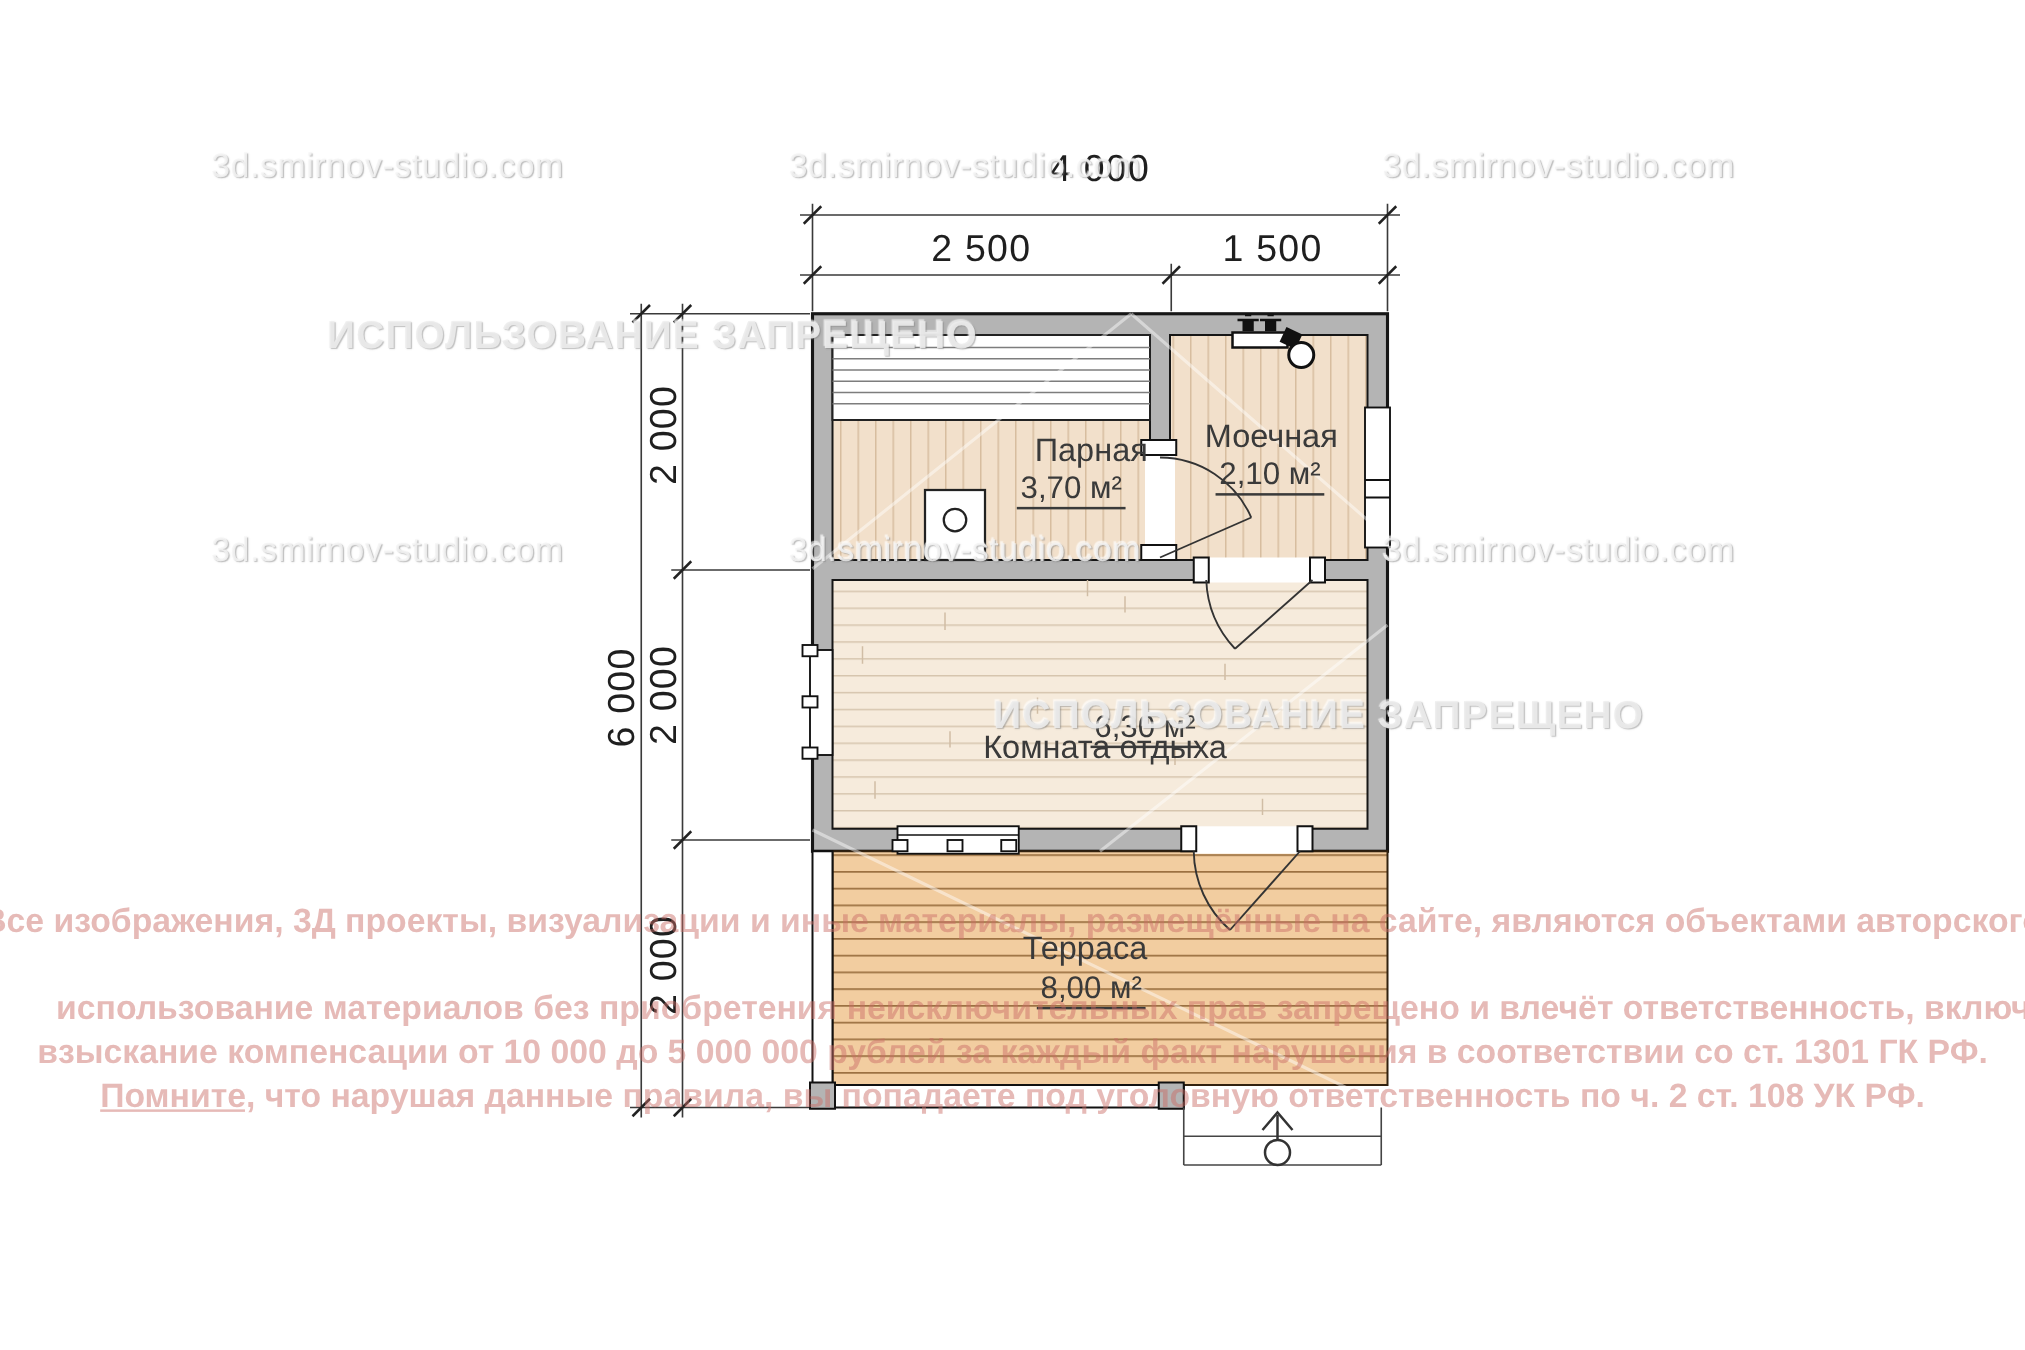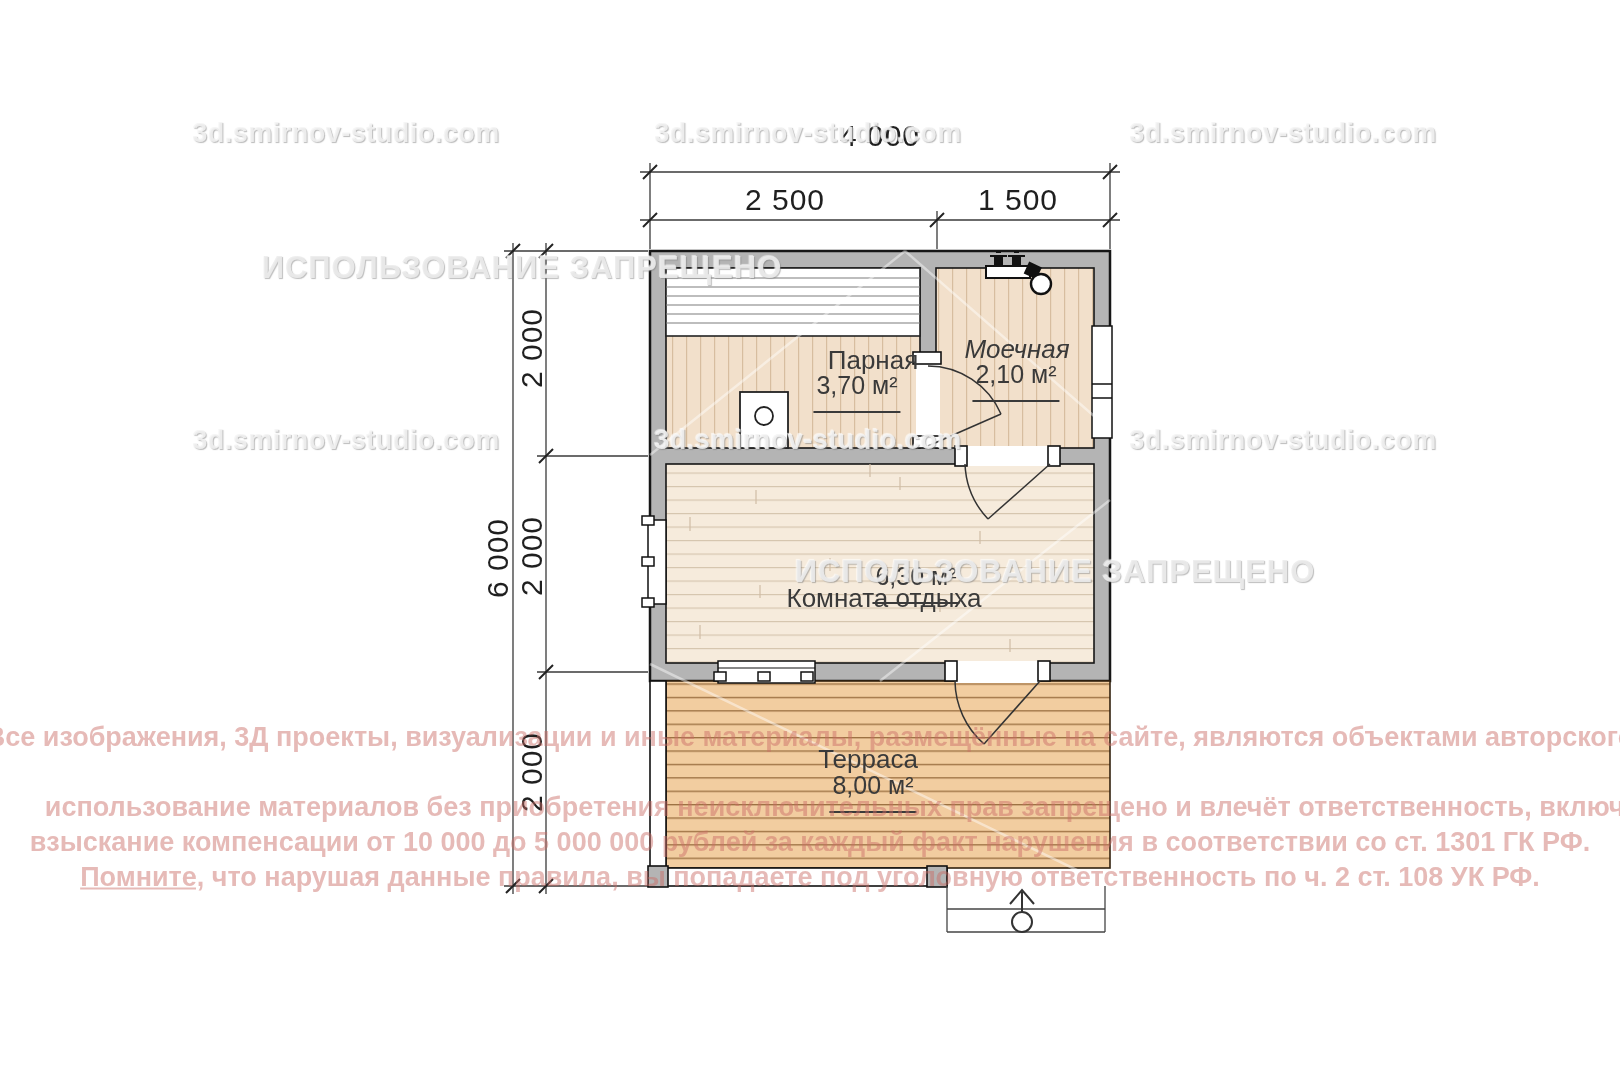--- a/index.html
+++ b/index.html
@@ -2,24 +2,24 @@
 <html><head>
 <meta charset="utf-8">
 <style>
   html,body{margin:0;padding:0;background:#ffffff;}
   #canvas{position:relative;width:1620px;height:1080px;background:#ffffff;overflow:hidden;
           font-family:"Liberation Sans",sans-serif;}
   .t{position:absolute;transform:translate(-50%,-50%);white-space:nowrap;}
   .rot{transform:translate(-50%,-50%) rotate(-90deg);}
   .dim{font-size:30px;color:#1f1f1f;letter-spacing:1px;}
   .room-name{font-size:26px;color:#3a3a3a;}
-  .room-area{font-size:25px;color:#3a3a3a;border-bottom:2px solid #3a3a3a;padding:0 3px 11px 3px;}
-  .wm-site{font-size:27px;font-weight:bold;letter-spacing:.5px;
+  .room-area{font-size:25px;color:#3a3a3a;border-bottom:2px solid #3a3a3a;padding:0 3px 0 3px;}
+  .wm-site{font-size:27px;font-weight:normal;letter-spacing:.5px;
            color:rgba(244,244,244,0.85);
-           text-shadow:1px 1px 1px rgba(120,120,120,0.5),-1px -1px 1px rgba(255,255,255,0.7);margin-left:36px;}
+           text-shadow:1px 1px 1px rgba(120,120,120,0.5),-1px -1px 1px rgba(255,255,255,0.7);}
   .wm-ban{font-size:31px;font-weight:bold;letter-spacing:1px;
           color:rgba(236,236,236,0.9);
           text-shadow:1px 1px 1px rgba(125,125,125,0.5),-1px -1px 1px rgba(255,255,255,0.65);}
   .cp{font-size:27px;font-weight:bold;color:rgba(201,108,102,0.47);}
   .cp .u{text-decoration:underline;}
 </style>
 </head>
 <body>
 
 <div id="canvas">
@@ -200,21 +200,21 @@
   <div class="t dim" style="left:785px;top:200px;">2 500</div>
   <div class="t dim" style="left:1018px;top:200px;">1 500</div>
   <div class="t rot dim" style="left:498px;top:558px;">6 000</div>
   <div class="t rot dim" style="left:532px;top:348px;">2 000</div>
   <div class="t rot dim" style="left:532px;top:556px;">2 000</div>
   <div class="t rot dim" style="left:532px;top:772px;">2 000</div>
 
   <div class="t room-name" style="left:857px;top:360px;padding-left:32px;">Парная</div>
   <div class="t room-area" style="left:857px;top:392px;">3,70 м²</div>
 
-  <div class="t room-name" style="left:1017px;top:349px;font-style:italic;">Моечная</div>
+  <div class="t room-name" style="left:1017px;top:349px;">Моечная</div>
   <div class="t room-area" style="left:1016px;top:381px;">2,10 м²</div>
 
   <div class="t room-name" style="left:884px;top:550px;margin-top:48px;">Комната отдыха</div>
   <div class="t room-area" style="left:868px;top:583px;margin-left:48px;">6,30 м²</div>
 
   <div class="t room-name" style="left:868px;top:759px;">Терраса</div>
   <div class="t room-area" style="left:873px;top:792px;">8,00 м²</div>
 
   <div class="t wm-site" style="left:310px;top:133px;">3d.smirnov-studio.com</div>
   <div class="t wm-site" style="left:772px;top:133px;">3d.smirnov-studio.com</div>

